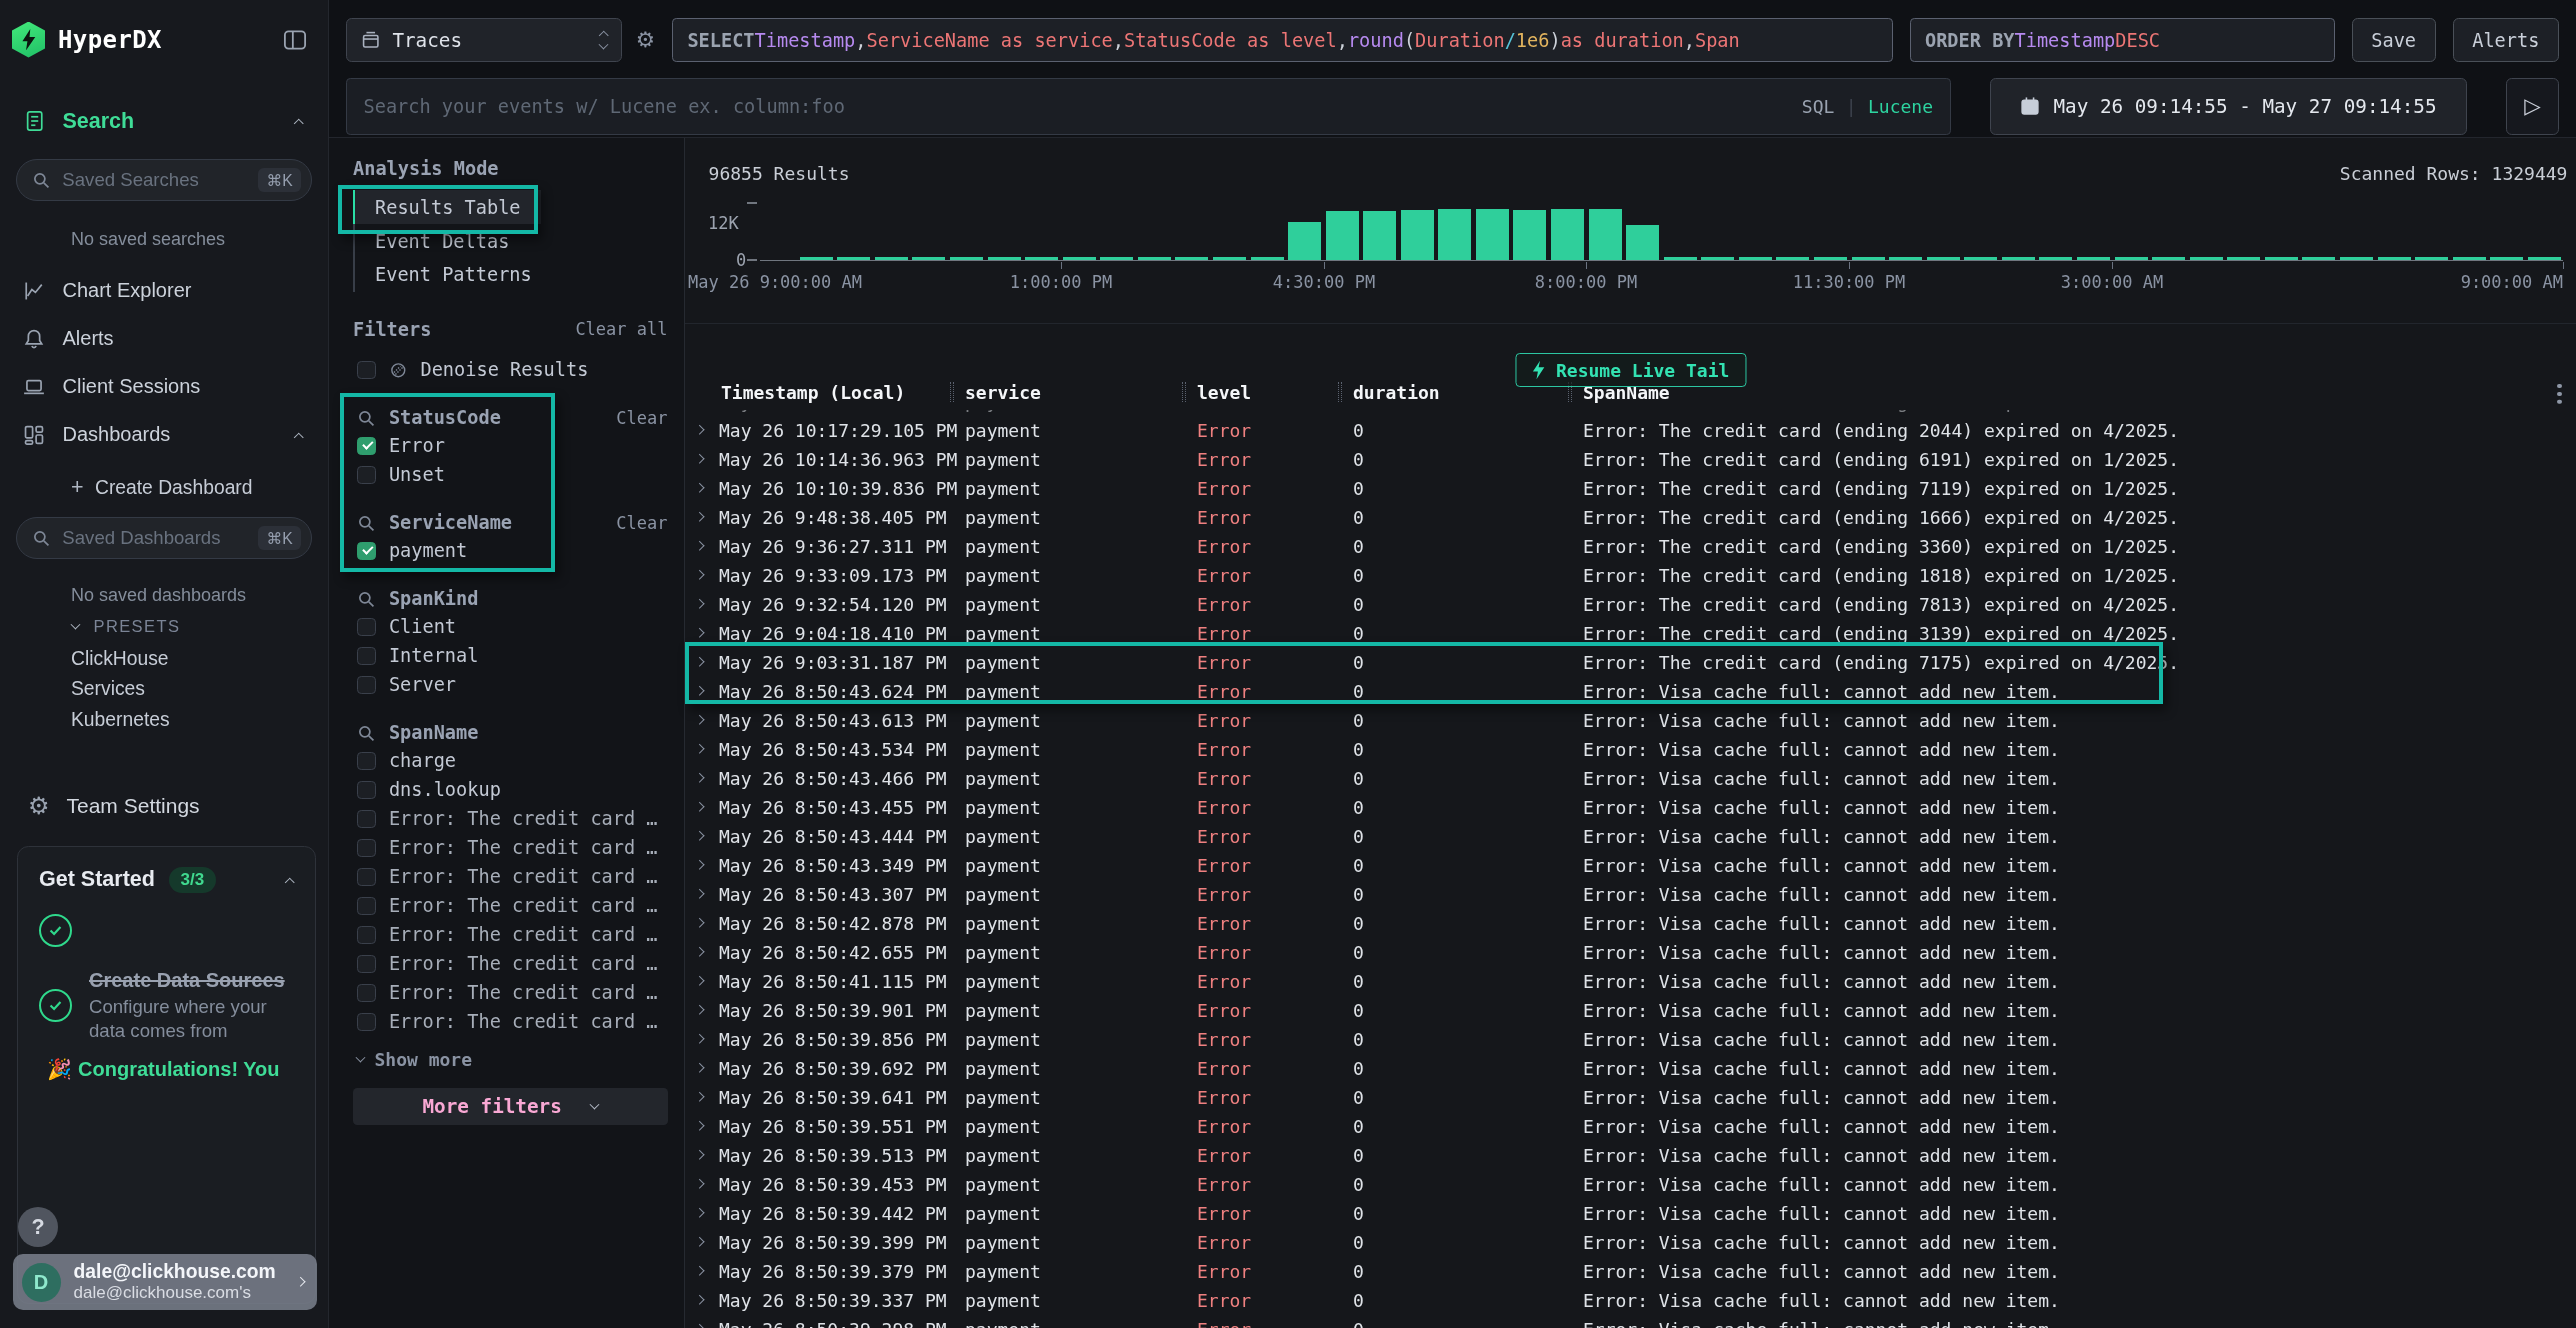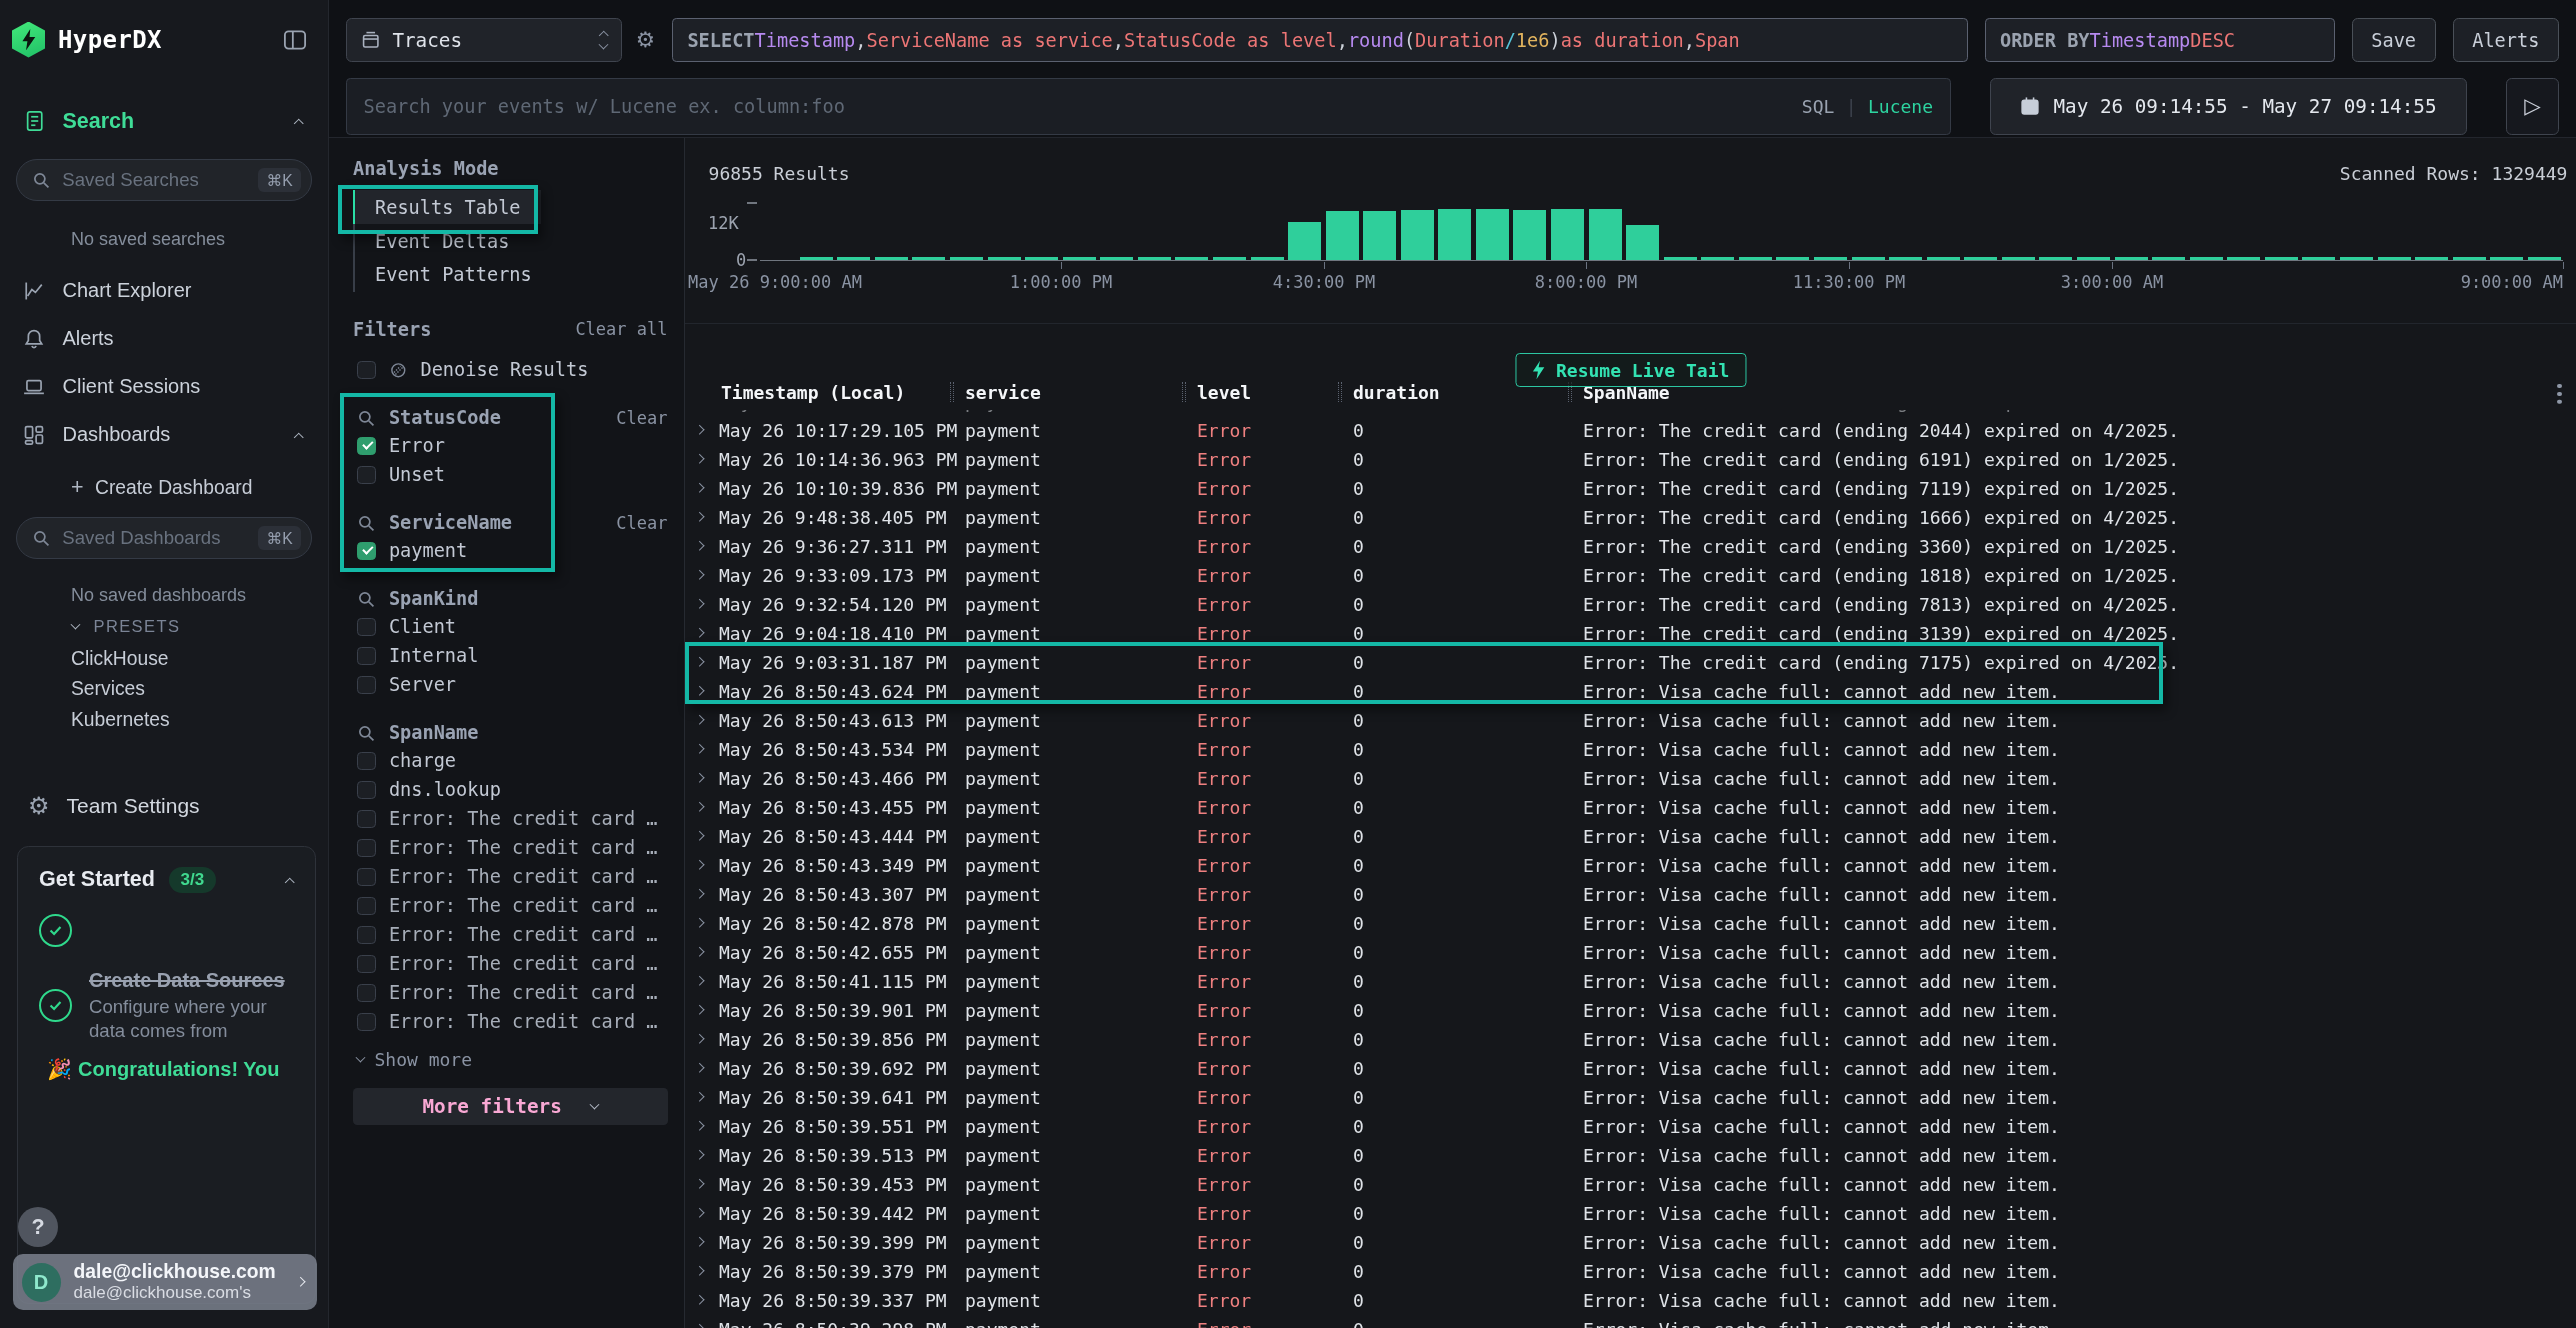--- a/index.html
+++ b/index.html
@@ -79,21 +79,21 @@
   .tb-row2 { height:57px; margin-top:15.7px; }
   .select-box { width:276px; height:44px; background:#202329; border:0.7px solid #3f444e; border-radius:5.7px;
     display:flex; align-items:center; padding:0 13px; color:#dfe3ea; font-size:19.3px; }
   .select-box .slbl { margin-left:11.4px; flex:1; }
   .updown { display:flex; flex-direction:column; gap:1.4px; align-items:center; }
   .updown i { width:7.2px; height:7.2px; border-left:1.4px solid #8a93a3; border-bottom:1.4px solid #8a93a3; display:block; }
   .updown i.u { transform:rotate(135deg); } .updown i.d { transform:rotate(-45deg); }
   .gear-btn { font-size:21.5px; color:#8a93a3; margin:0 17px 0 14.3px; }
   .sql-box { flex:1; height:44px; background:#1d2026; border:0.7px solid #5b6170; border-radius:4.3px;
     display:flex; align-items:center; padding:0 14.3px; font-size:18.6px; overflow:hidden; white-space:nowrap; }
-  .order-box { width:350px; height:44px; margin-left:17px; background:#1d2026; border:0.7px solid #5b6170;
+  .order-box { width:425px; height:44px; margin-left:17px; background:#1d2026; border:0.7px solid #5b6170;
     border-radius:4.3px; display:flex; align-items:center; padding:0 14.3px; font-size:18.6px; overflow:hidden; white-space:nowrap; }
   .tok-kw { color:#9ba3b0; font-weight:bold; }
   .tok-ident { color:#b78af0; }
   .tok-field { color:#ec7575; }
   .tok-num { color:#e2b45e; }
   .tok-op { color:#56c3d8; }
   .tok-p { color:#cdd2da; }
   .tb-btn { height:44px; margin-left:17px; background:#1d2026; border:0.7px solid #4a5058; border-radius:5.7px;
     color:#c9cfd9; font-size:18.6px; padding:0 18.6px; display:flex; align-items:center;
     font-family:"DejaVu Sans Mono", monospace; }
@@ -126,21 +126,21 @@
   .cbx.checked { background:#2f9e6e; border-color:#2f9e6e; }
   .cbx.checked::after { content:""; position:absolute; left:4.3px; top:2.9px; width:7.9px; height:4.3px;
     border-left:2.1px solid #fff; border-bottom:2.1px solid #fff; transform:rotate(-45deg); }
   .f-lbl { margin-left:13px; font-size:18.6px; color:#c3c9d4; white-space:nowrap; overflow:hidden; text-overflow:ellipsis; }
   .f-lbl.dim { color:#a7aeb9; }
   .f-group { margin-top:20px; }
   .fg-head { display:flex; align-items:center; height:27px; padding-left:4.3px; }
   .fg-name { margin-left:13px; font-size:18.6px; font-weight:bold; color:#9aa3b3; }
   .micon { width:18.6px; height:18.6px; color:#7e8796; flex:none; }
   .show-more { display:flex; align-items:center; gap:10px; margin-top:8.6px; padding-left:4.3px;
-    font-size:18px; color:#8a93a3; height:29px; }
+    font-size:18px; color:#8a93a3; height:29px;font-weight:bold; }
   .more-filters { margin-top:14.3px; height:37px; width:100%; background:#23262c; border:none; border-radius:4.3px;
     color:#f9a8d4; font-weight:bold; font-size:19.3px; font-family:"DejaVu Sans Mono", monospace;
     display:flex; align-items:center; justify-content:center; gap:29px; }
 
   
   .results { flex:1; position:relative; background:#15171b; min-width:0; }
   .res-head { position:absolute; top:25px; left:23.6px; right:8.6px; display:flex;
     font-size:18px; color:#c9ced6; font-family:"DejaVu Sans Mono", monospace; }
   .chart { position:absolute; top:64px; left:75px; right:13px; height:59px; }
   .bars { position:absolute; inset:0; }

